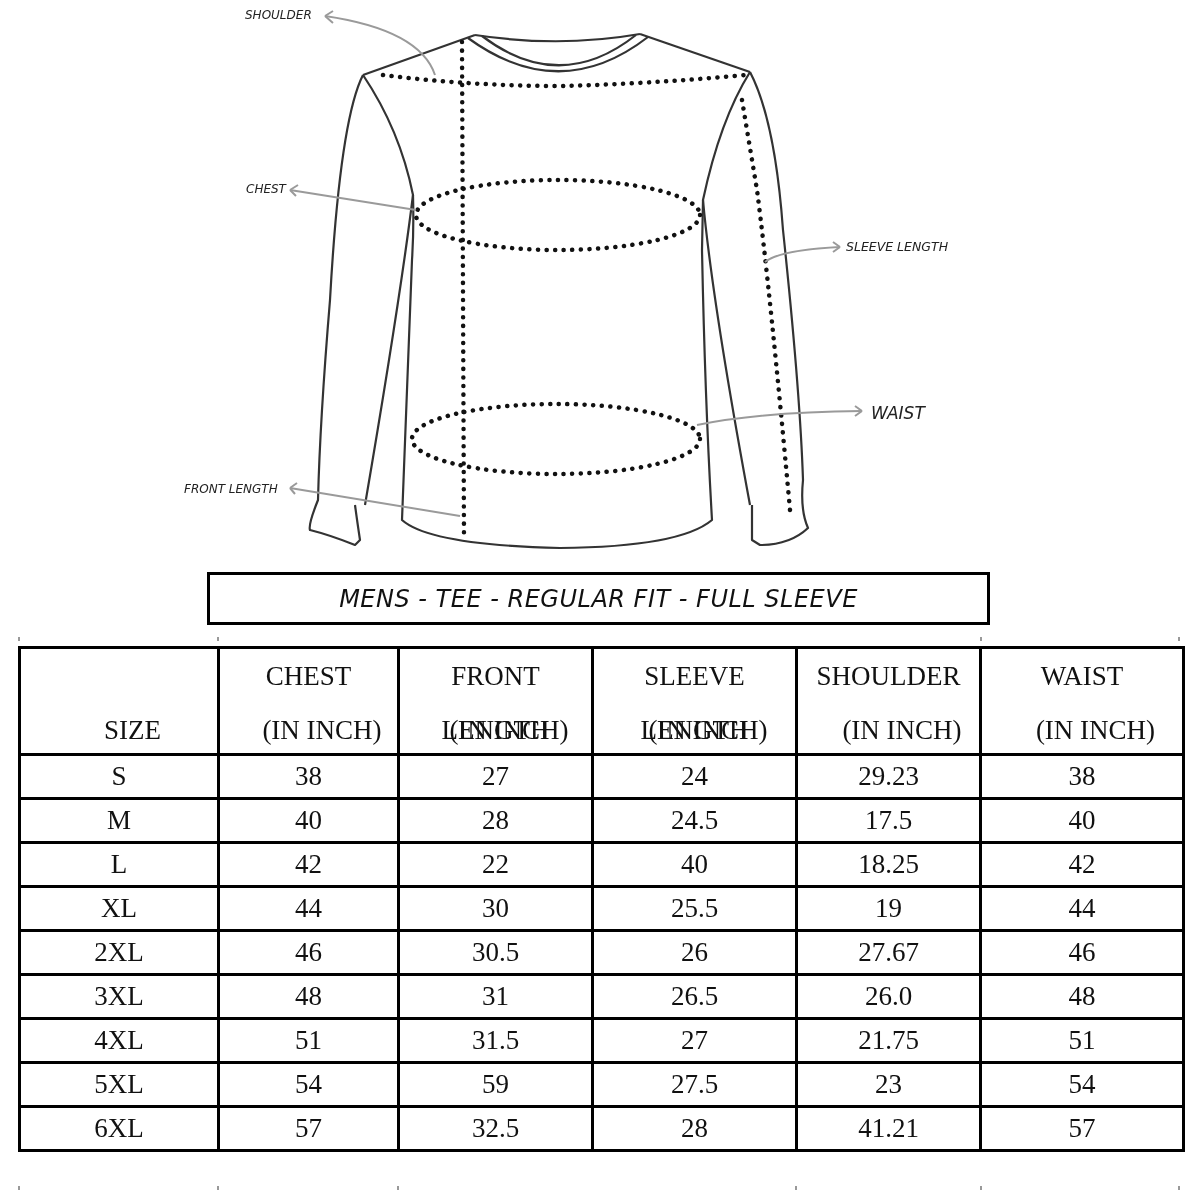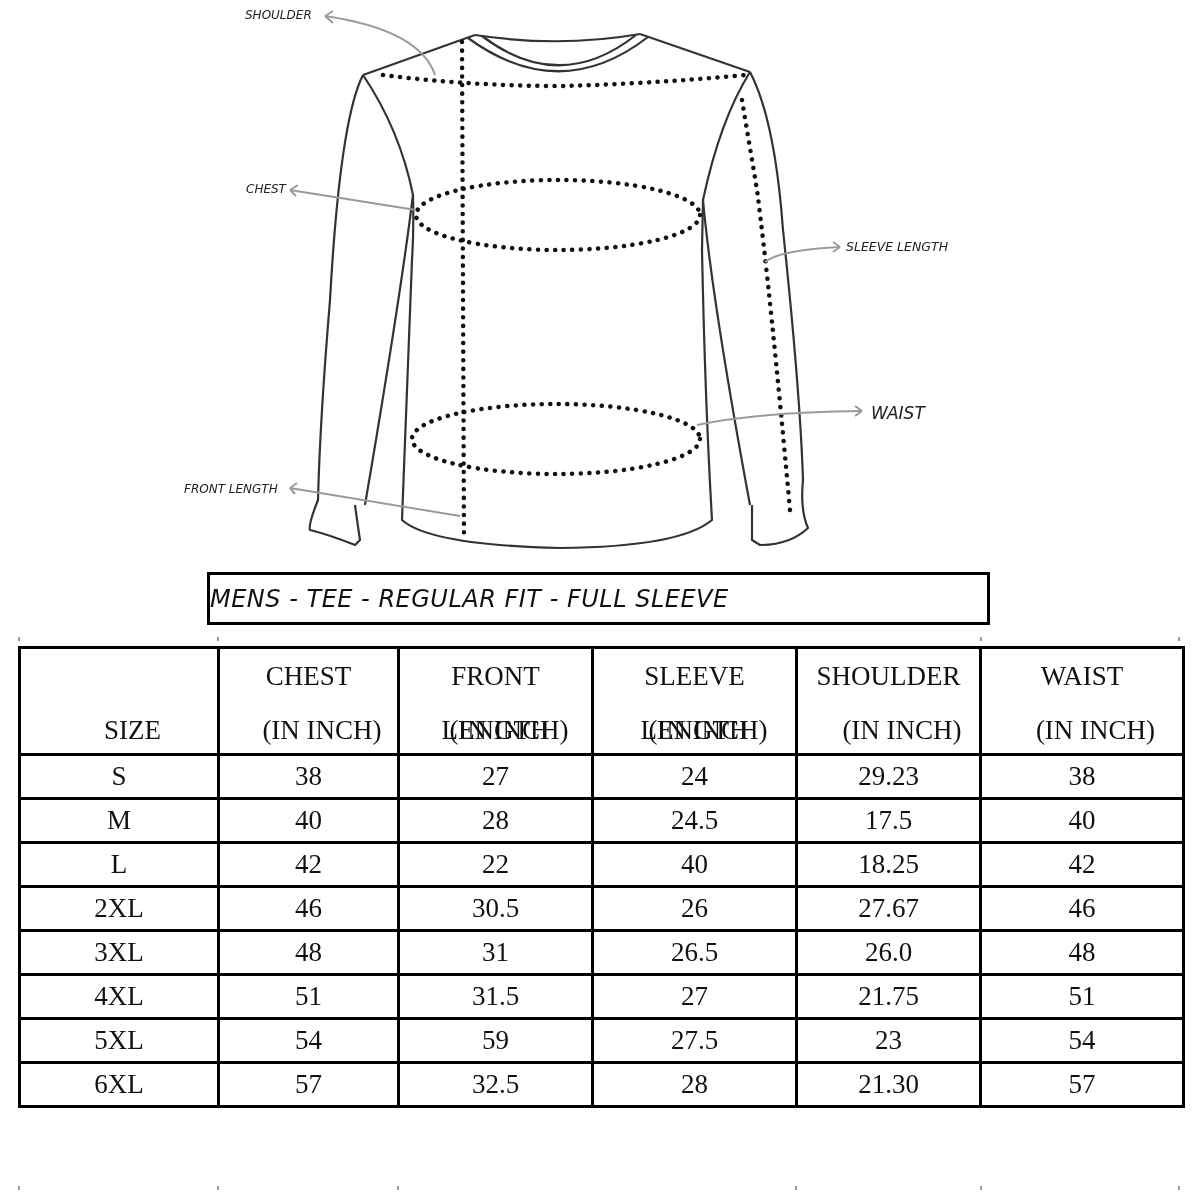--- a/index.html
+++ b/index.html
@@ -1,20 +1,20 @@
 <!DOCTYPE html>
 <html><head>
 <meta charset="utf-8">
 <style>
   html, body { margin:0; padding:0; background:#ffffff; }
   body { width:1200px; height:1200px; position:relative; overflow:hidden; font-family:"DejaVu Sans", sans-serif; }
   .diagram { position:absolute; left:0; top:0; width:1200px; height:570px; }
   .diagram svg { position:absolute; left:0; top:0; }
   .label { position:absolute; font-family:"DejaVu Sans", sans-serif; font-style:italic; color:#222; white-space:nowrap; letter-spacing:0px; }
-  .title-box { position:absolute; left:207px; top:572px; width:783px; height:53px; border:3px solid #000; box-sizing:border-box; display:flex; align-items:center; }
+  .title-box { position:absolute; left:207px; top:572px; width:783px; height:53px; border:3px solid #000; box-sizing:border-box; display:flex; align-items:center; justify-content:center; }
   .title-text { font-family:"DejaVu Sans", sans-serif; font-style:italic; font-size:24px; color:#111; letter-spacing:0.5px; }
   table.sizes { position:absolute; left:18px; top:646px; width:1164px; border-collapse:collapse; table-layout:fixed; font-family:"Liberation Serif", serif; }
   table.sizes td, table.sizes th { border:3px solid #000; text-align:center; padding:0; color:#111; font-weight:normal; }
   table.sizes th { font-size:27px; height:103px; vertical-align:bottom; line-height:54px; }
   table.sizes th .hl1 { display:block; height:54px; }
   table.sizes th .hl2 { display:block; height:50px;margin-left:27px; }
   table.sizes td { font-size:27px; height:41px; line-height:41px; }
   .tick { position:absolute; width:2px; height:4px; background:#999; }
 </style>
 </head>
@@ -147,20 +147,28 @@
     </tr>
     <tr>
       <td>L</td>
       <td>42</td>
       <td>22</td>
       <td>40</td>
       <td>18.25</td>
       <td>42</td>
     </tr>
     <tr>
+      <td>XL</td>
+      <td>44</td>
+      <td>30</td>
+      <td>25.5</td>
+      <td>19</td>
+      <td>44</td>
+    </tr>
+    <tr>
       <td>2XL</td>
       <td>46</td>
       <td>30.5</td>
       <td>26</td>
       <td>27.67</td>
       <td>46</td>
     </tr>
     <tr>
       <td>3XL</td>
       <td>48</td>
@@ -183,17 +191,17 @@
       <td>59</td>
       <td>27.5</td>
       <td>23</td>
       <td>54</td>
     </tr>
     <tr>
       <td>6XL</td>
       <td>57</td>
       <td>32.5</td>
       <td>28</td>
-      <td>21.30</td>
+      <td>41.21</td>
       <td>57</td>
     </tr>
   </tbody>
 </table>
 
 </body></html>

